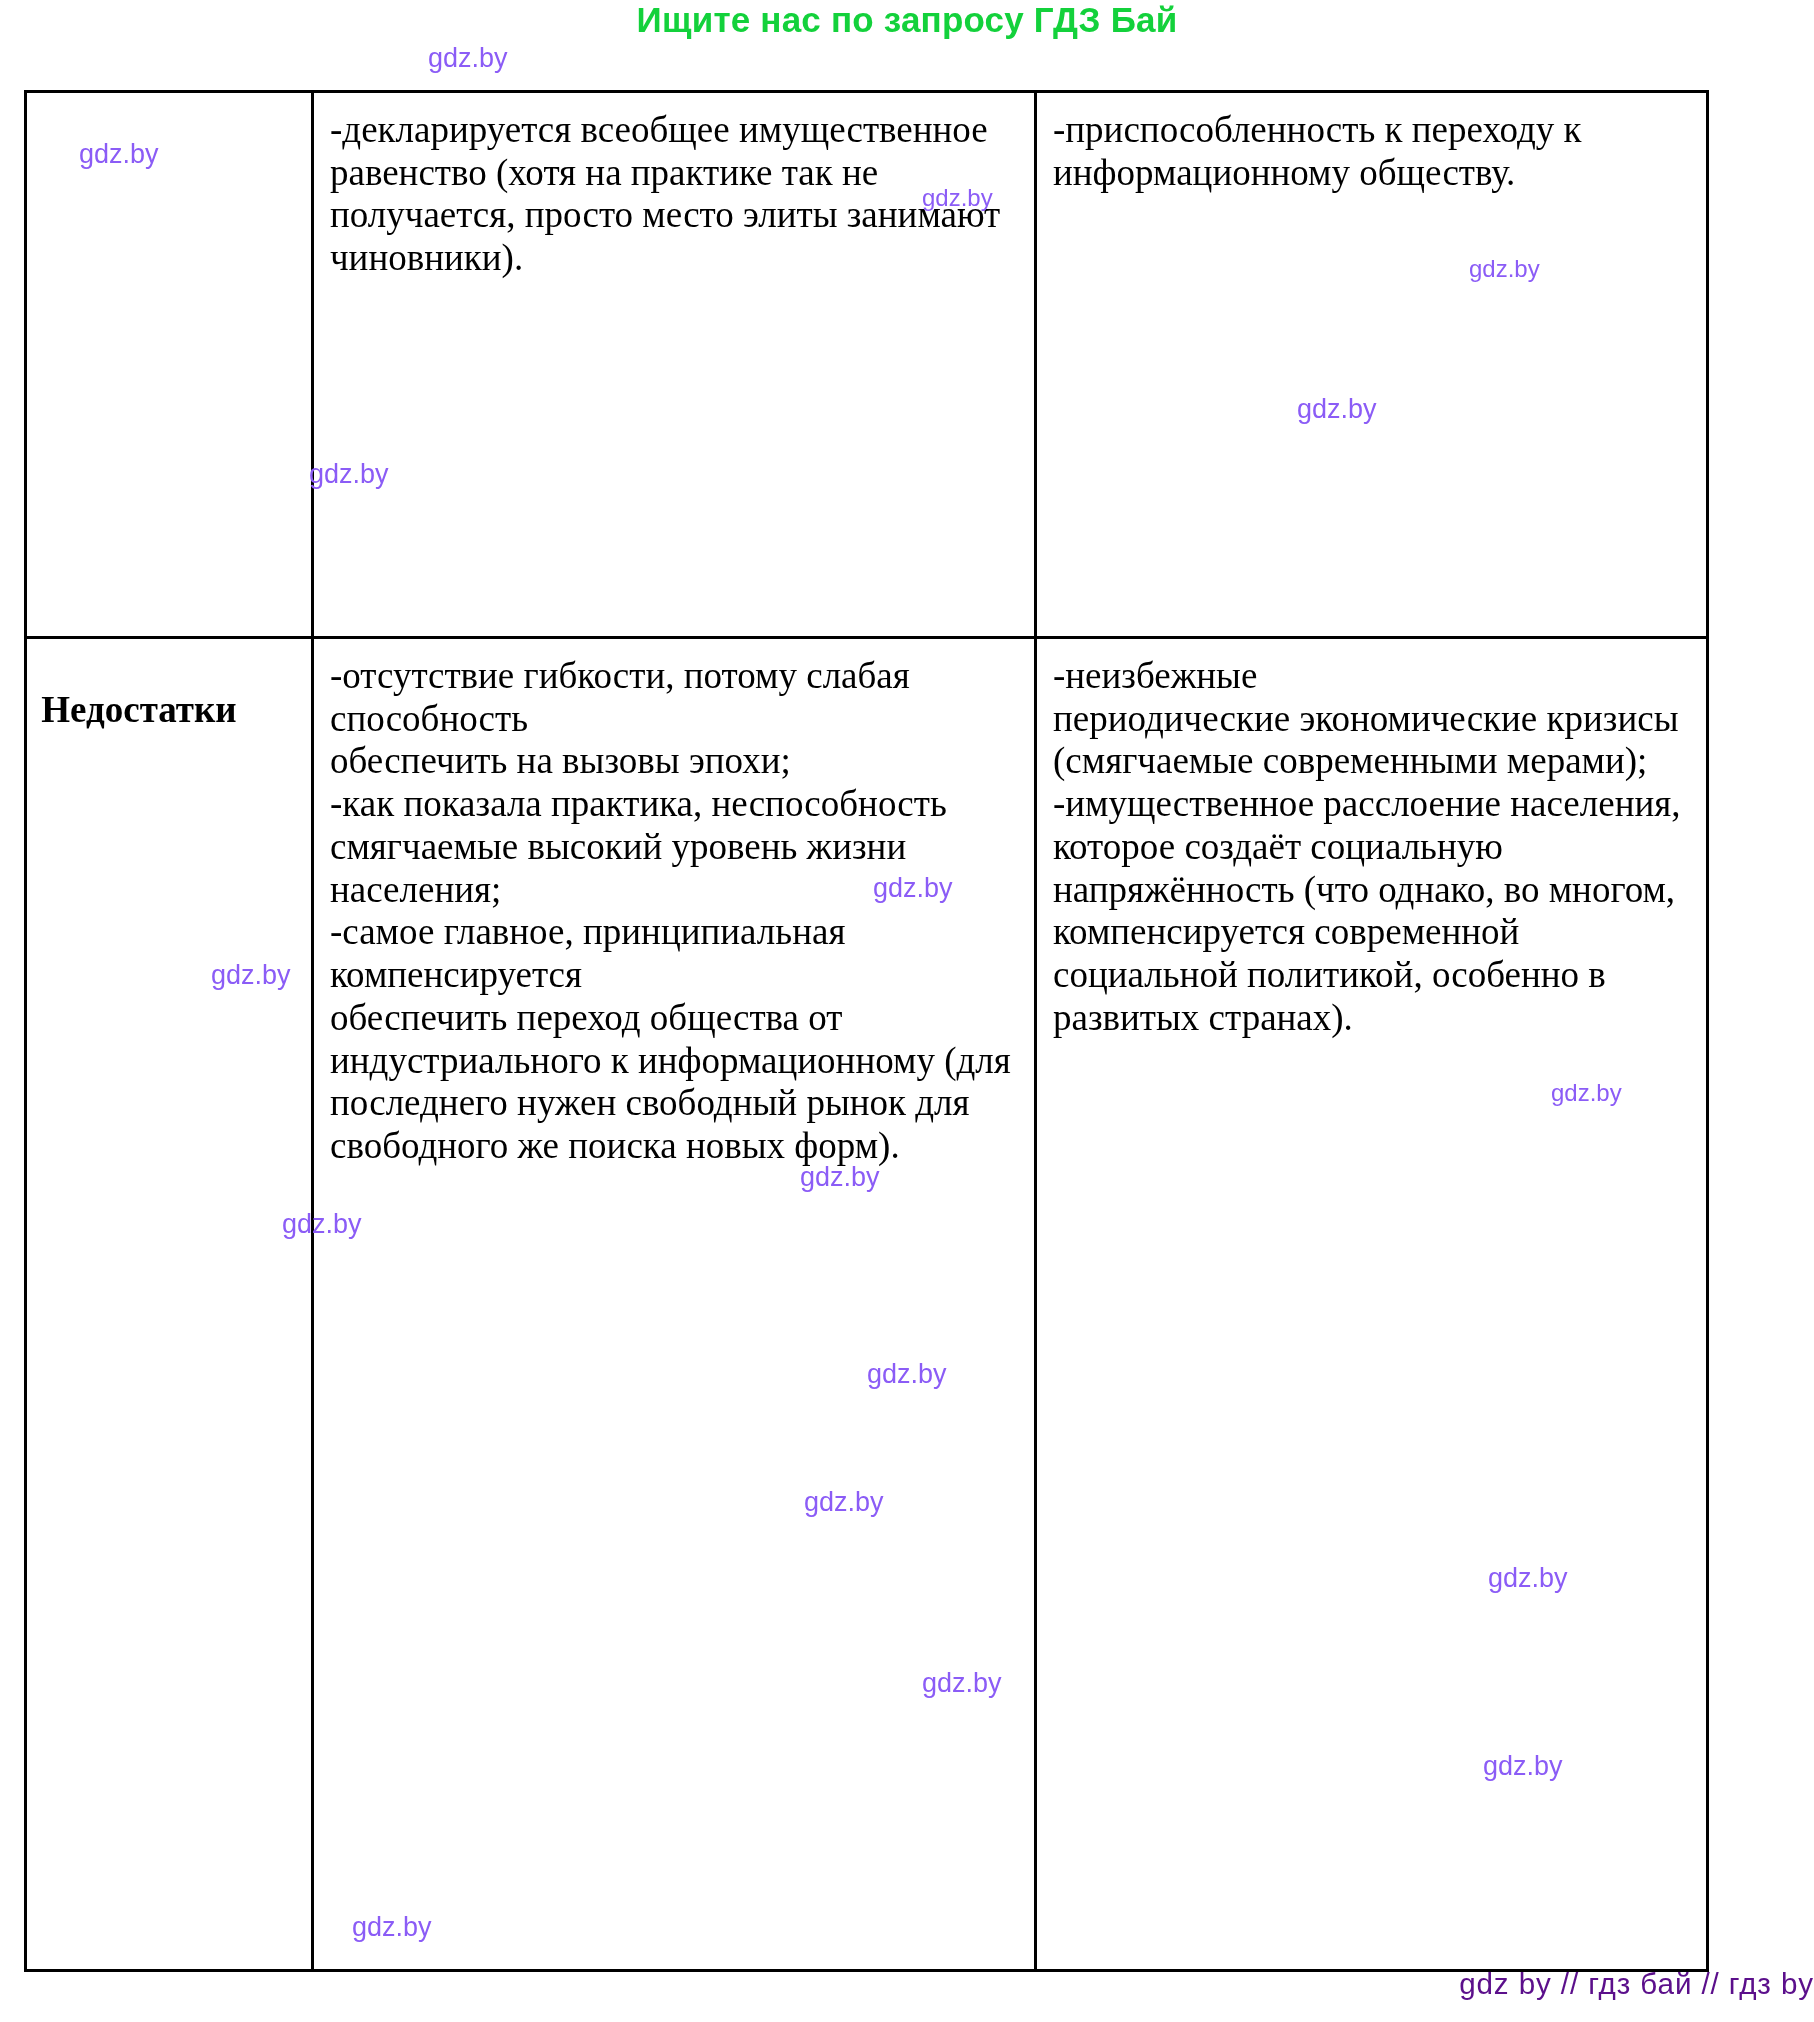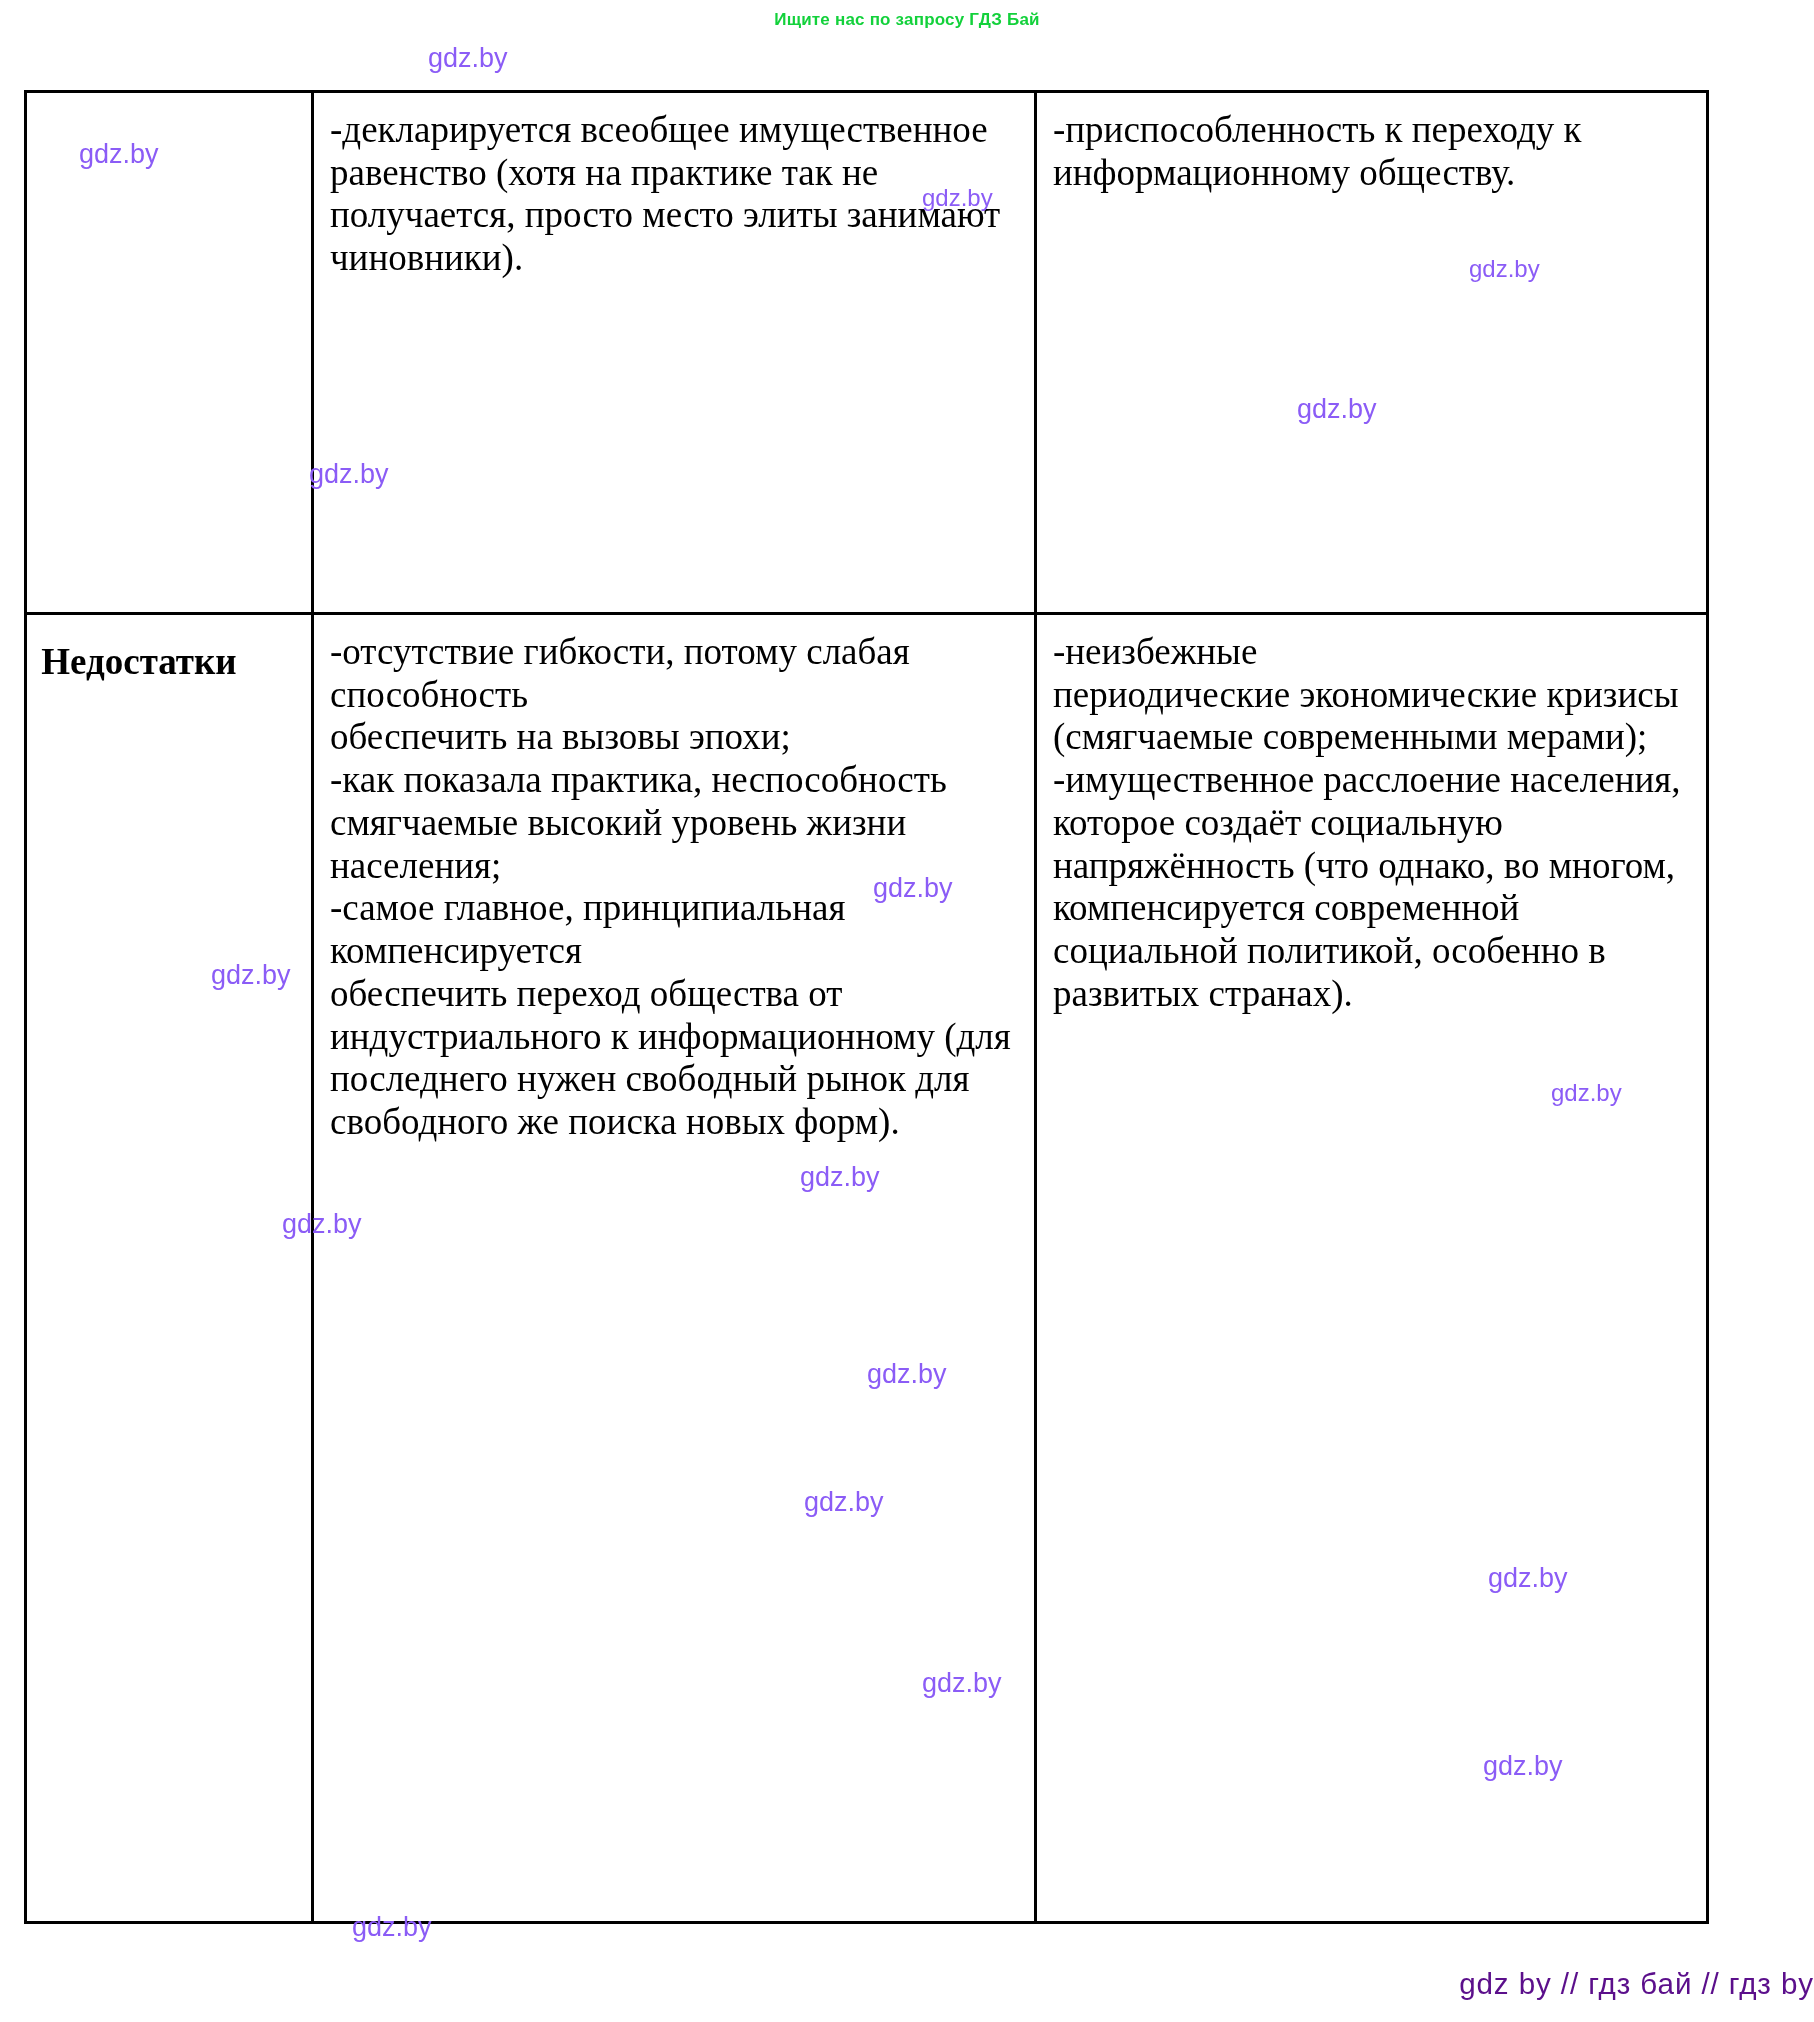--- a/index.html
+++ b/index.html
@@ -19,21 +19,21 @@
   .top-banner {
     position: absolute;
     top: 0px;
     left: 0;
     width: 1814px;
     height: 39px;
     line-height: 39px;
     text-align: center;
     font-family: "Liberation Sans", "DejaVu Sans", sans-serif;
     font-weight: bold;
-    font-size: 17px;
+    font-size: 35px;
     color: #13d13b;
     letter-spacing: 0.2px;
   }
 
   
   .wm {
     position: absolute;
     font-family: "Liberation Sans", "DejaVu Sans", sans-serif;
     color: #8b5cf6;
     white-space: nowrap;
@@ -65,20 +65,21 @@
     line-height: 1.155;
     color: #000;
     font-family: Liberation Serif, serif;
   }
   .cell-label-inner {
     position: relative;
     padding: 25px 9px 9px 14.3px;
     font-size: 37px;
     font-weight: bold;
     color: #000;
+    margin-top: 24px;
   }
   .cell-r1-label { height: 485px; }
   .cell-r2-label { height: 1272px; }
 
   .para { margin: 0; }
 
   
   .footer {
     position: absolute;
     left: 0;

